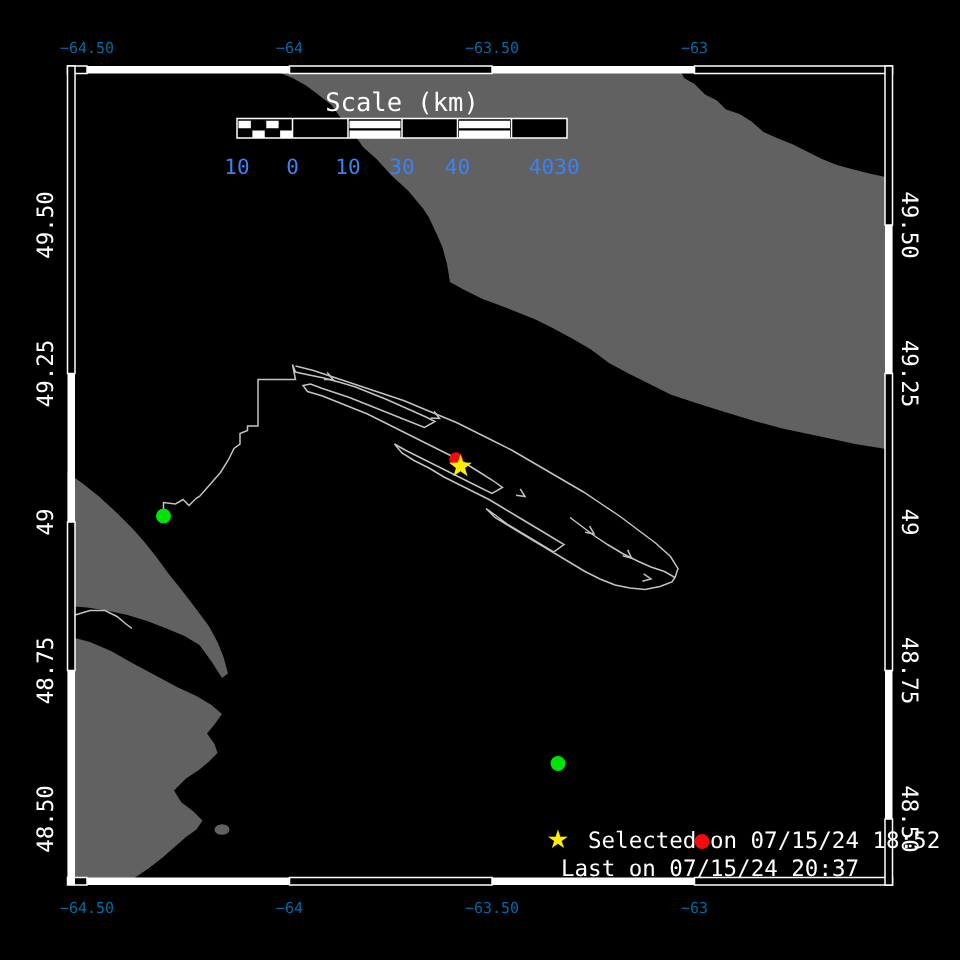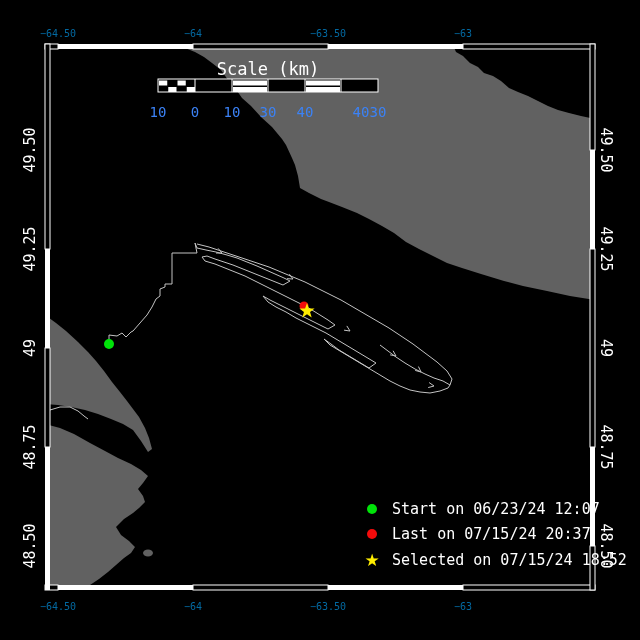--- a/index.html
+++ b/index.html
@@ -116,23 +116,22 @@
       <div class="sb-label" style="left: 268px; top: 112px;">30</div>
       <div class="sb-label" style="left: 305px; top: 112px;">40</div>
       <div class="sb-label" style="left: 361px; top: 112px;">40</div>
       <div class="sb-label" style="left: 378px; top: 112px;">30</div>
     </div>
   <div id="legend">
       <div class="legend-row" style="left: 363px; top: 499px;">
         <span class="legend-marker">
           <span class="legend-dot" style="background: rgb(0, 227, 9);"></span>
         </span>
-        <span class="legend-label">Start on 06/23/24 12:07</span>
       </div>
-      <div class="legend-row" style="left: 363px; top: 524px;">
+      <div class="legend-row" style="left: 363px; top: 552px; flex-direction: column;">
         <span class="legend-marker">
           <span class="legend-dot" style="background: rgb(244, 11, 11);"></span>
         </span>
         <span class="legend-label">Last on 07/15/24 20:37</span>
       </div>
       <div class="legend-row" style="left: 363px; top: 550px;">
         <span class="legend-marker">
           <span class="legend-star" style="color: rgb(255, 238, 0);">★</span>
         </span>
         <span class="legend-label">Selected on 07/15/24 18:52</span>

